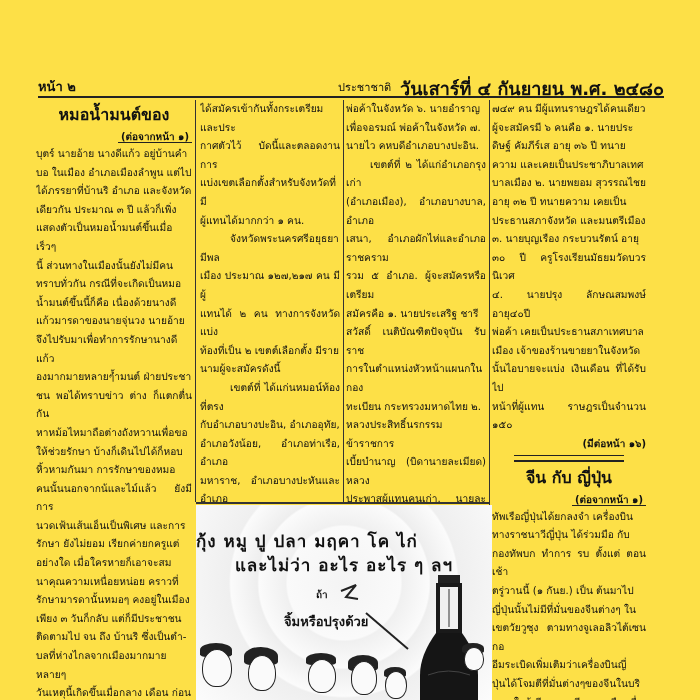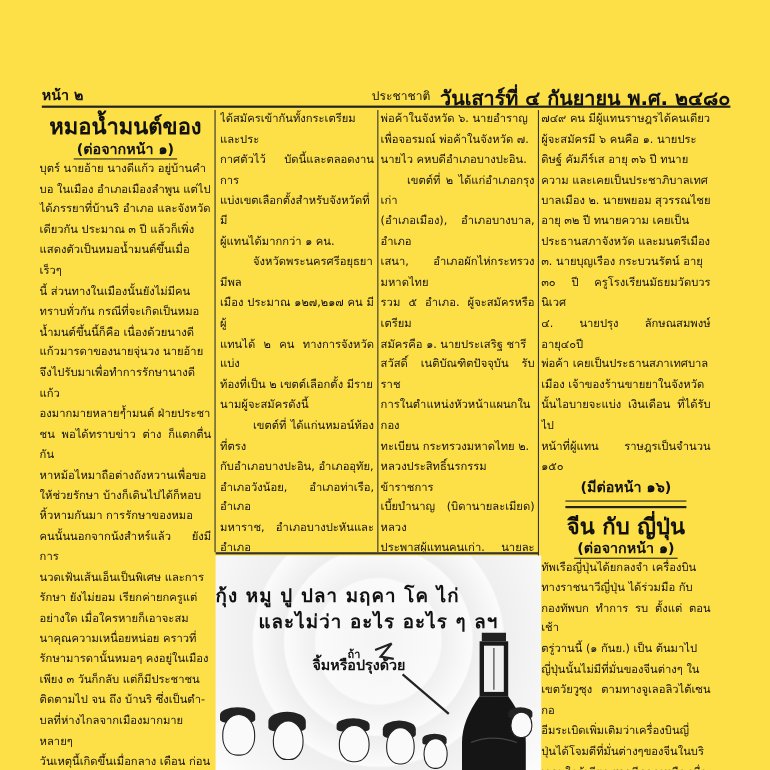--- a/index.html
+++ b/index.html
@@ -9,30 +9,30 @@
   .mh-left{position:absolute;left:0;top:2px;font-size:13px;font-weight:bold;}
   .mh-center{position:absolute;left:300px;top:4px;font-size:11px;}
   .mh-right{position:absolute;right:0;top:0;font-size:18px;font-weight:bold;}
   .col{position:absolute;top:100px;font-size:10.2px;line-height:18.6px;text-align:justify;overflow:hidden;}
   .col p{margin:0;}
   .c1{left:36px;width:156px;height:600px;}
   .c2{left:200px;width:140px;height:402px;}
   .c3{left:346px;width:140px;height:402px;}
   .c4{left:492px;width:154px;height:600px;}
   .vrule{position:absolute;width:1px;background:#333;}
-  .hl{font-size:20px;font-weight:bold;text-align:center;line-height:26px;margin:2px 0 0 0;}
-  .cont{text-align:center;font-size:13px;font-weight:bold;line-height:17px;}
+  .hl{font-size:16px;font-weight:bold;text-align:center;line-height:26px;margin:2px 0 0 0;}
+  .cont{text-align:right;font-size:10px;font-weight:bold;line-height:17px;}
   .cont span{border-bottom:1.5px solid #222;padding:0 3px;}
   .thickrule{height:3px;background:#222;margin:3px 22px;}
   .ad{position:absolute;left:196px;top:505px;width:296px;height:195px;overflow:hidden;
       background:radial-gradient(circle at 50% 40%, #f4f4f4 0, #fafafa 30%, #f0f0f0 31%, #fbfbfb 45%, #eeeeee 46%, #fbfbfb 60%, #efefef 61%, #fcfcfc 100%);}
   .ad-l1{position:absolute;left:0;width:296px;top:22px;font-size:17px;font-weight:bold;letter-spacing:1px;}
   .ad-l2{position:absolute;left:0;width:296px;top:46px;text-align:center;font-size:17px;font-weight:bold;letter-spacing:1px;}
   .ad-l3{position:absolute;left:120px;top:82px;font-size:10px;font-weight:bold;}
-  .ad-l4{position:absolute;left:88px;top:89px;font-size:13px;font-weight:bold;}
+  .ad-l4{position:absolute;left:88px;top:106px;font-size:13px;font-weight:bold;}
   .bottle{position:absolute;left:222px;top:70px;width:62px;height:140px;}
   .faces{position:absolute;left:0;top:138px;width:296px;height:60px;}
   .face{position:absolute;border-radius:50% 50% 45% 45%;border:1.5px solid #222;background:#fafafa;}
   .hair{position:absolute;border-radius:50% 50% 20% 20%;background:#222;}
 </style>
 </head>
 <body>
 
 <div class="page">
 
@@ -58,21 +58,21 @@
     <p>นี้ ส่วนทางในเมืองนั้นยังไม่มีคน</p>
     <p>ทราบทั่วกัน กรณีที่จะเกิดเป็นหมอ</p>
     <p>น้ำมนต์ขึ้นนี้ก็คือ เนื่องด้วยนางดี</p>
     <p>แก้วมารดาของนายจุ่นวง นายอ้าย</p>
     <p>จึงไปรับมาเพื่อทำการรักษานางดีแก้ว</p>
     <p>องมากมายหลายๆ้ำมนต์ ฝ่ายประชา</p>
     <p>ชน พอได้ทราบข่าว ต่าง ก็แตกตื่นกัน</p>
     <p>หาหม้อไหมาถือต่างถังหวานเพื่อขอ</p>
     <p>ให้ช่วยรักษา บ้างก็เดินไปได้ก็หอบ</p>
     <p>หิ้วหามกันมา การรักษาของหมอ</p>
-    <p>คนนั้นนอกจากน้งสำหร์แล้ว ยังมีการ</p>
+    <p>คนนั้นนอกจากน้และไม์แล้ว ยังมีการ</p>
     <p>นวดเฟ้นเส้นเอ็นเป็นพิเศษ และการ</p>
     <p>รักษา ยังไม่ยอม เรียกค่ายกครูแต่</p>
     <p>อย่างใด เมื่อใครหายก็เอาจะสม</p>
     <p>นาคุณความเหนื่อยหน่อย คราวที่</p>
     <p>รักษามารดานั้นหมอๆ คงอยู่ในเมือง</p>
     <p>เพียง ๓ วันก็กลับ แต่ก็มีประชาชน</p>
     <p>ติดตามไป จน ถึง บ้านริ ซึ่งเป็นตำ-</p>
     <p>บลที่ห่างไกลจากเมืองมากมายหลายๆ</p>
     <p>วันเหตุนี้เกิดขึ้นเมื่อกลาง เดือน ก่อน</p>
     <div class="thickrule"></div>
@@ -96,21 +96,21 @@
     <p>มหาราช, อำเภอบางปะหันและอำเภอ</p>
 
   </div>
 
   <div class="col c3">
     <p>พ่อค้าในจังหวัด ๖. นายอำราญ</p>
     <p>เพื่อจอรมณ์ พ่อค้าในจังหวัด ๗.</p>
     <p>นายไว คหบดีอำเภอบางปะอิน.</p>
     <p style="text-indent:24px;">เขตต์ที่ ๒ ได้แก่อำเภอกรุงเก่า</p>
     <p>(อำเภอเมือง), อำเภอบางบาล, อำเภอ</p>
-    <p>เสนา, อำเภอผักไห่กระทรวงมหาดไทย</p>
+    <p>เสนา, อำเภอผักไห่และอำเภอราชคราม</p>
     <p>รวม ๕ อำเภอ. ผู้จะสมัครหรือเตรียม</p>
     <p>สมัครคือ ๑. นายประเสริฐ ชารี</p>
     <p>สวัสดิ์ เนติบัณฑิตปัจจุบัน รับราช</p>
     <p>การในตำแหน่งหัวหน้าแผนกในกอง</p>
     <p>ทะเบียน กระทรวงมหาดไทย ๒.</p>
     <p>หลวงประสิทธิ์นรกรรม ข้าราชการ</p>
     <p>เบี้ยบำนาญ (บิดานายละเมียด) หลวง</p>
     <p>ประพาสผู้แทนคนเก่า. นายละออ บัว</p>
 
   </div>

